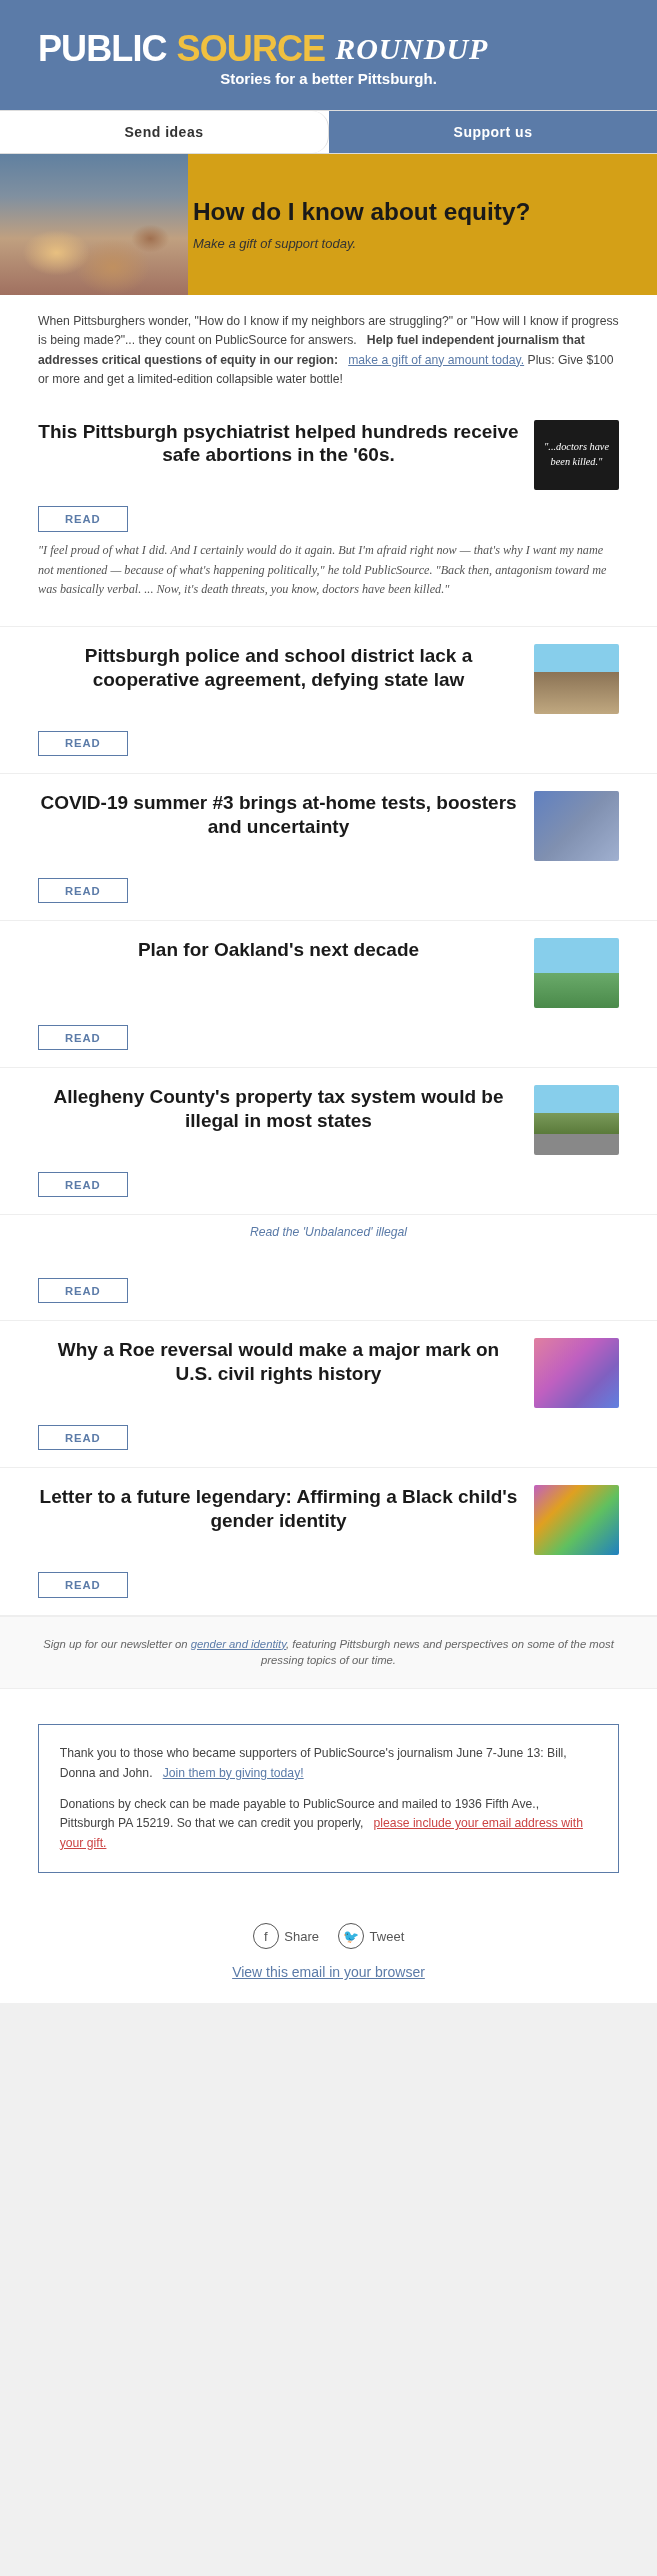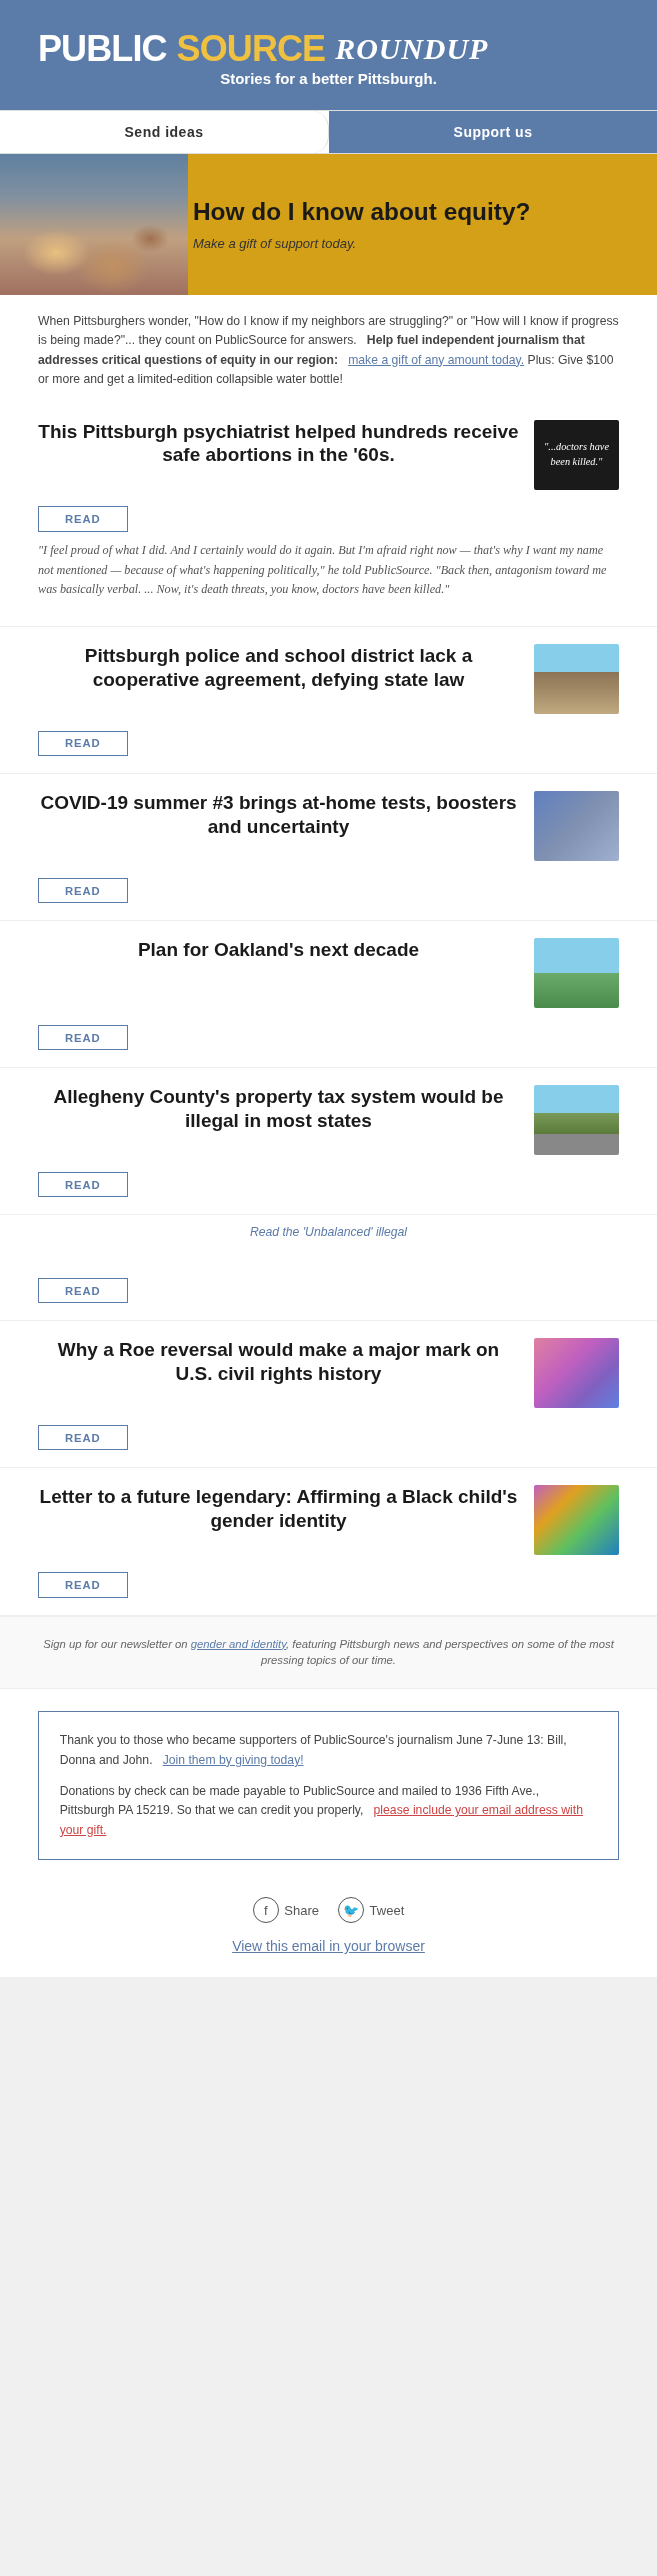--- a/index.html
+++ b/index.html
@@ -280,21 +280,21 @@
       font-style: italic;
       line-height: 1.5;
     }
     .newsletter-text .link-text {
       color: #5b7ba8;
       text-decoration: underline;
     }
 
     
     .supporters-box {
-      margin: 22px 38px;
+      margin: 35px 38px;
       border: 1.4px solid #5b7ba8;
       padding: 19px 20.7px;
       font-family: Arial, sans-serif;
       font-size: 12.2px;
       color: #444;
       line-height: 1.6;
     }
     .supporters-box .link-text {
       color: #5b7ba8;
       text-decoration: underline;

